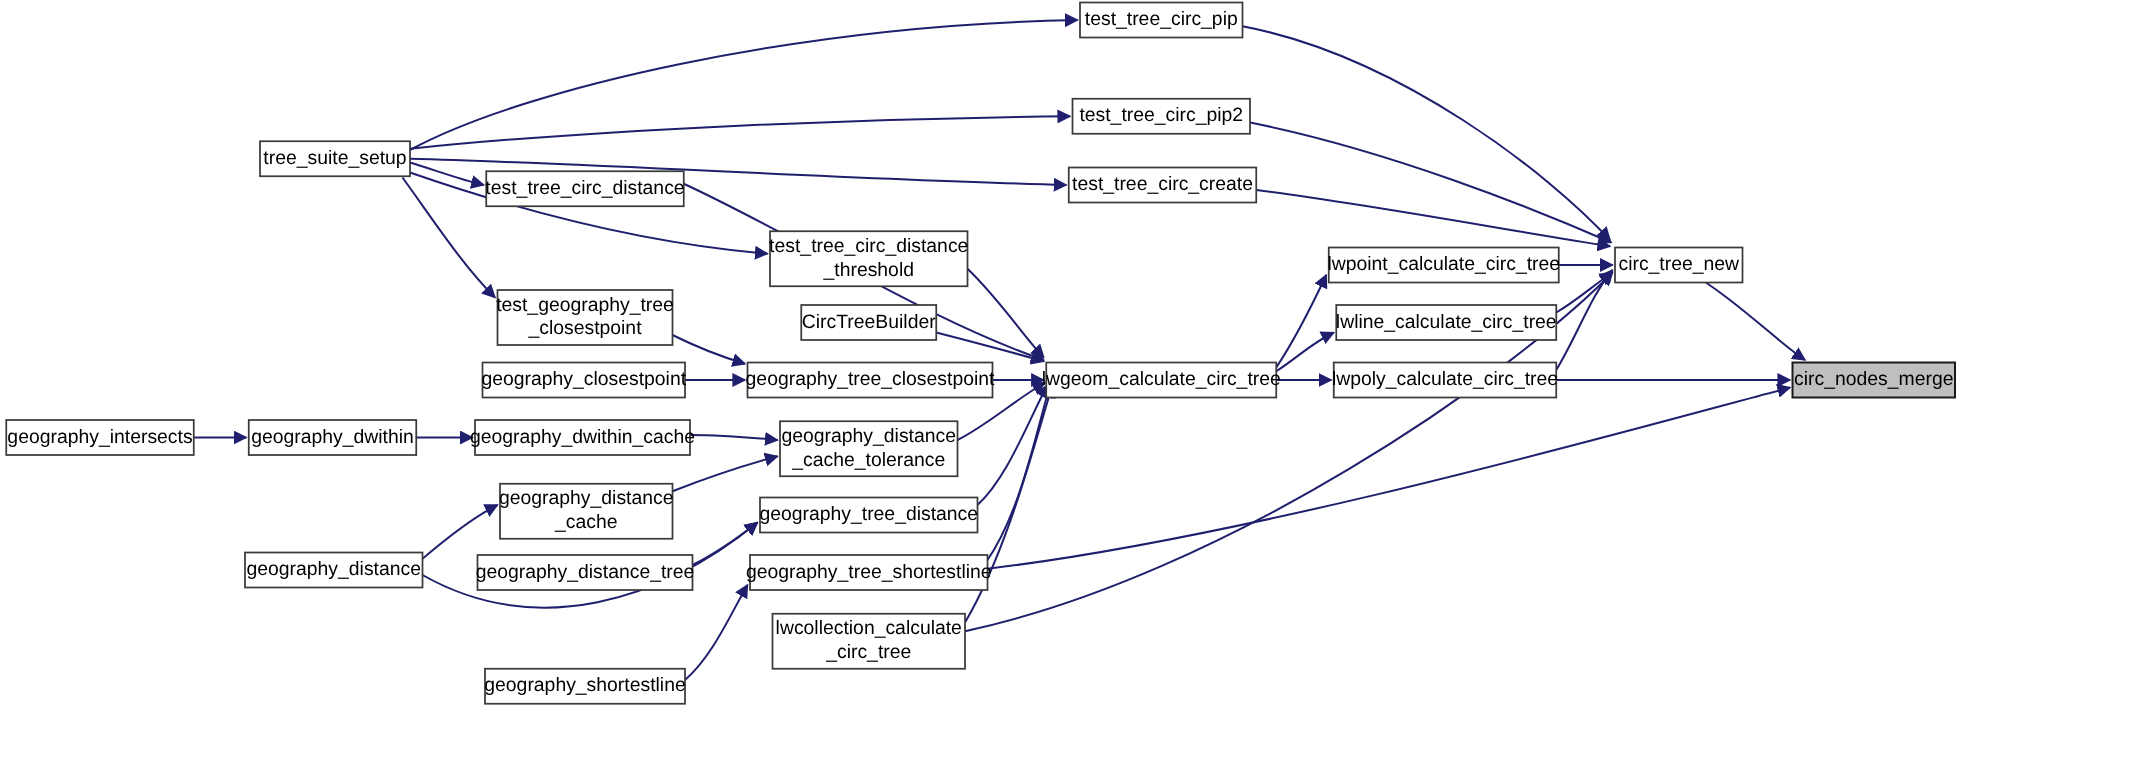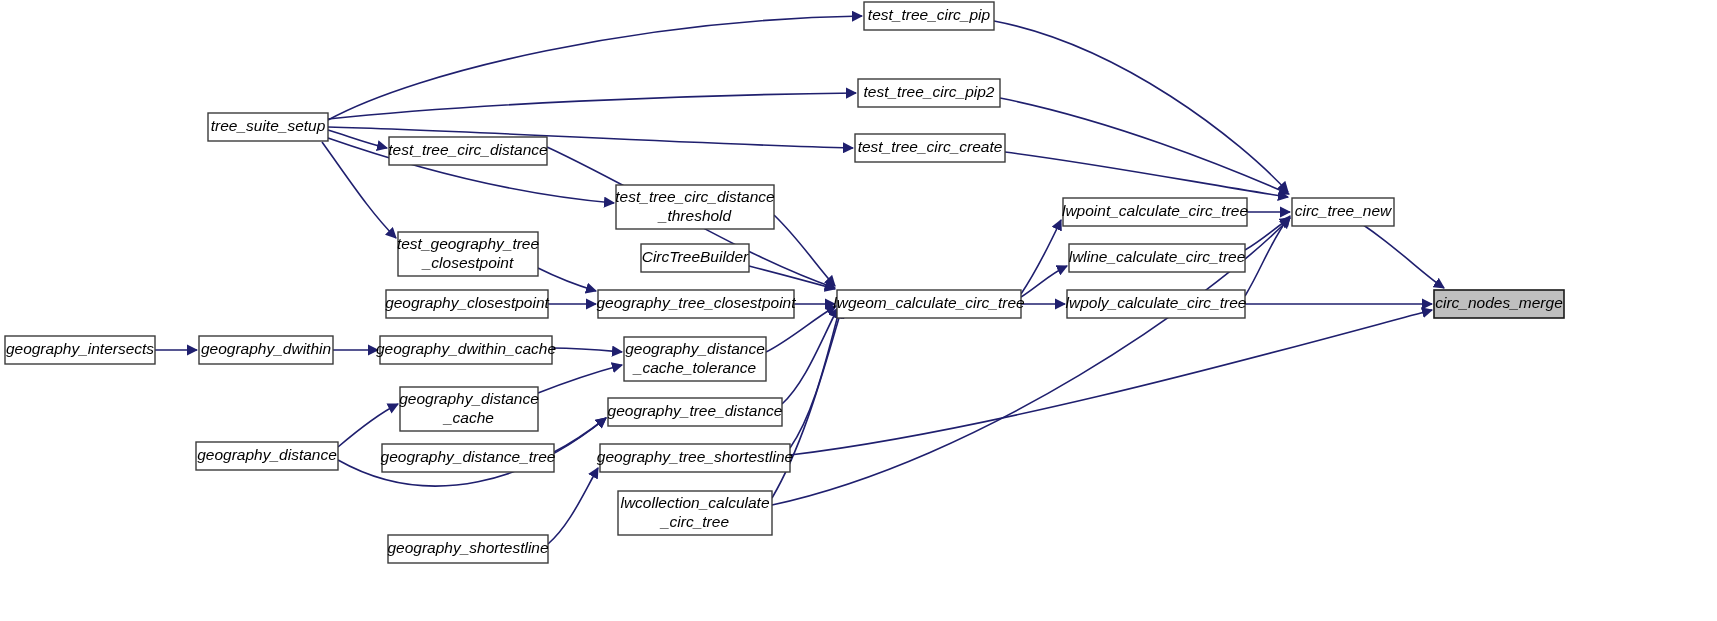--- a/index.html
+++ b/index.html
@@ -7,21 +7,20 @@
     padding: 0;
     background: #ffffff;
   }
   #graph-root {
     position: relative;
     width: 1717px;
     height: 621px;
     background: #ffffff;
     font-family: "Liberation Sans", sans-serif;
     overflow: hidden;
-    font-style: italic;
   }
   svg#callgraph {
     position: absolute;
     left: 0;
     top: 0;
     width: 1717px;
     height: 621px;
     display: block;
   }
   .edge-path {

